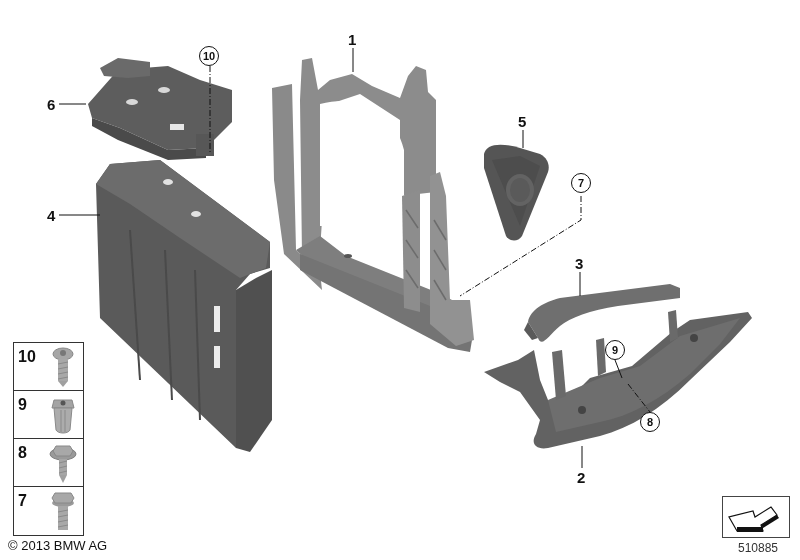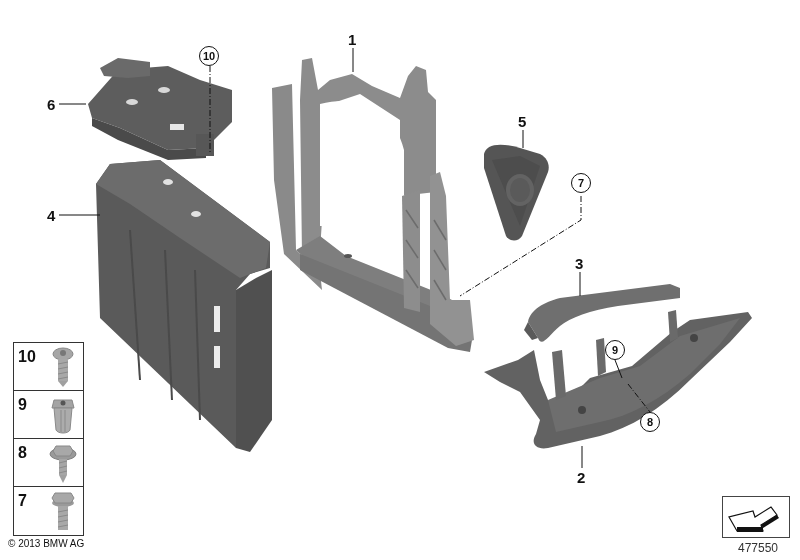--- a/index.html
+++ b/index.html
@@ -5,21 +5,21 @@
   html, body { margin:0; padding:0; background:#ffffff; }
   body { width:800px; height:560px; position:relative; overflow:hidden; font-family:"Liberation Sans", sans-serif; }
   .canvas { position:absolute; left:0; top:0; width:800px; height:560px; }
   .callout { position:absolute; font-family:"Liberation Sans", sans-serif; font-weight:bold; font-size:15px; color:#111; line-height:1; }
   .circle-callout { position:absolute; width:20px; height:20px; border:1.5px solid #111; border-radius:50%; background:#fff; font-family:"Liberation Sans", sans-serif; font-weight:bold; font-size:11px; color:#111; display:flex; align-items:center; justify-content:center; box-sizing:border-box; }
   .legend { position:absolute; left:13px; top:342px; width:69px; border:1px solid #333; }
   .legend-cell { position:relative; height:48px; border-bottom:1px solid #333; box-sizing:border-box; }
   .legend-cell:last-child { border-bottom:none; }
   .legend-num { position:absolute; left:4px; top:5px; font-weight:bold; font-size:16px; color:#111; }
   .legend-icon { position:absolute; left:34px; top:3px; width:30px; height:42px; }
-  .copyright { position:absolute; left:8px; top:538px; font-size:10px; color:#111; }
+  .copyright { position:absolute; left:8px; top:538px; font-size:13px; color:#111; }
   .ref-box { position:absolute; left:722px; top:496px; width:68px; height:42px; border:1px solid #444; box-sizing:border-box; }
   .ref-num { position:absolute; left:738px; top:541px; font-size:12px; color:#333; }
 </style>
 </head>
 <body>
 
 <div class="canvas">
   <svg width="800" height="560" viewBox="0 0 800 560" style="position:absolute;left:0;top:0;">
 
     <g>
@@ -170,14 +170,14 @@
 
   <span class="copyright">© 2013 BMW AG</span>
 
   <div class="ref-box">
     <svg width="66" height="40" viewBox="0 0 66 40">
       <polygon points="6,20 14,34 40,34 38,28 54,18 48,10 32,20 30,14" fill="#ffffff" stroke="#111" stroke-width="1.2"></polygon>
       <polygon points="14,30 40,30 40,35 14,35" fill="#111"></polygon>
       <polygon points="38,28 54,18 56,21 40,31" fill="#111"></polygon>
     </svg>
   </div>
-  <span class="ref-num">477550</span>
+  <span class="ref-num">510885</span>
 </div>
 
 </body></html>

